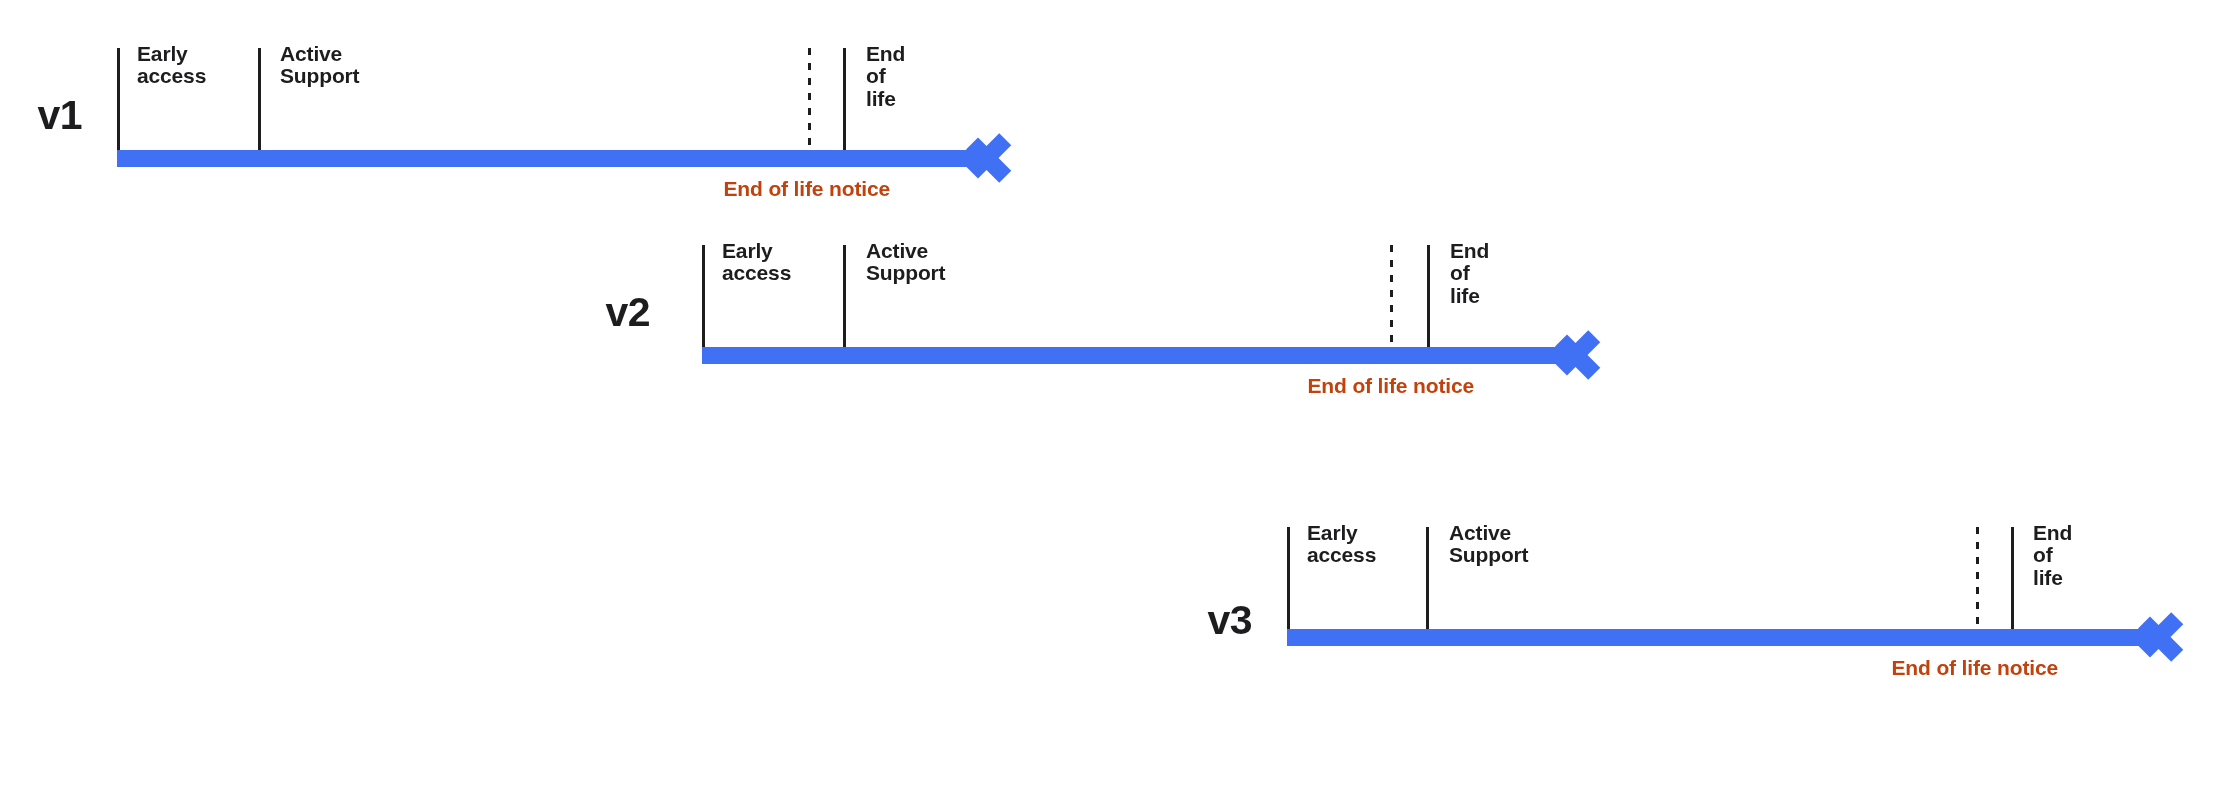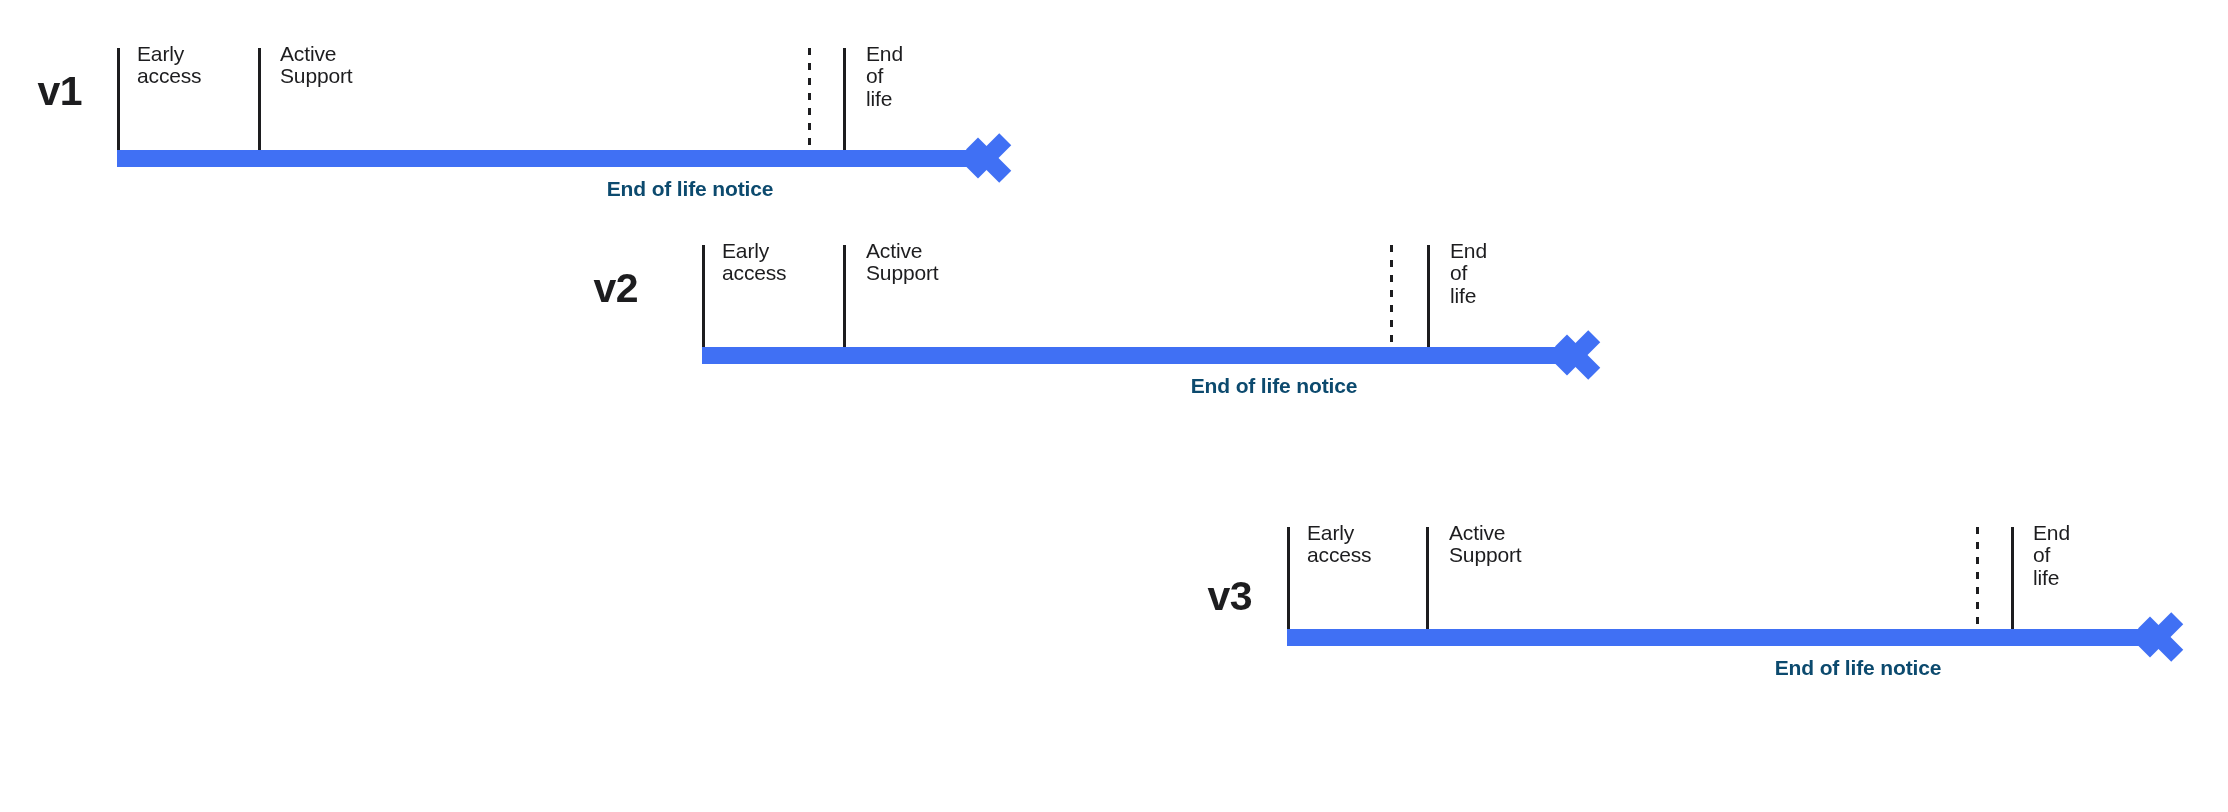--- a/index.html
+++ b/index.html
@@ -28,20 +28,21 @@
   
   .version-label {
     position: absolute;
     font-size: 41px;
     font-weight: 700;
     color: #1d1d1f;
     letter-spacing: -0.5px;
     line-height: 1;
     white-space: nowrap;
     text-align: right;
+    margin-top: 24px;
   }
 
   
   .tick-solid {
     position: absolute;
     width: 3px;
     background: #1d1d1f;
   }
 
   
@@ -87,37 +88,37 @@
   .arrow-head span.down {
     bottom: 6px;
     transform: rotate(-45deg);
     transform-origin: left center;
   }
 
   
   .phase-label {
     position: absolute;
     font-size: 21px;
-    font-weight: 400;
+    font-weight: 700;
     color: #1d1d1f;
     line-height: 1.07;
     letter-spacing: -0.15px;
     white-space: pre-line;
   }
 
   
   .notice-label {
     position: absolute;
     font-size: 21px;
     font-weight: 700;
-    color: #0c4a6e;
+    color: #c2410c;
     line-height: 1.1;
     letter-spacing: -0.15px;
     white-space: nowrap;
-    text-align: center;
+    text-align: right;
   }
 </style>
 </head>
 <body>
 
 <div id="canvas">
     <div class="timeline-row">
       <div class="version-label" style="left: 20px; top: 71px; width: 62px;">v1</div>
       <div class="tick-solid" style="left: 117px; top: 48px; height: 102px;"></div>
       <div class="tick-solid" style="left: 258px; top: 48px; height: 102px;"></div>
@@ -128,21 +129,21 @@
         <span class="up" style="background: rgb(64, 112, 244);"></span>
         <span class="down" style="background: rgb(64, 112, 244);"></span>
       </div>
       <div class="phase-label" style="left: 137px; top: 43px;">Early
 access</div>
       <div class="phase-label" style="left: 280px; top: 43px;">Active Support</div>
       <div class="phase-label" style="left: 866px; top: 43px;">End of life</div>
       <div class="notice-label" style="left: 490px; top: 177px; width: 400px;">End of life notice</div>
     </div>
     <div class="timeline-row">
-      <div class="version-label" style="left: 576px; top: 268px; width: 62px;">v2</div>
+      <div class="version-label" style="left: 588px; top: 268px; width: 62px;">v2</div>
       <div class="tick-solid" style="left: 702px; top: 245px; height: 102px;"></div>
       <div class="tick-solid" style="left: 843px; top: 245px; height: 102px;"></div>
       <div class="tick-solid" style="left: 1427px; top: 245px; height: 102px;"></div>
       <div class="tick-dashed" style="left: 1390px; top: 245px; height: 102px;"></div>
       <div class="arrow-shaft" style="left: 702px; top: 347px; width: 882px; background: rgb(64, 112, 244);"></div>
       <div class="arrow-head" style="left: 1563px; top: 326px;">
         <span class="up" style="background: rgb(64, 112, 244);"></span>
         <span class="down" style="background: rgb(64, 112, 244);"></span>
       </div>
       <div class="phase-label" style="left: 722px; top: 240px;">Early

